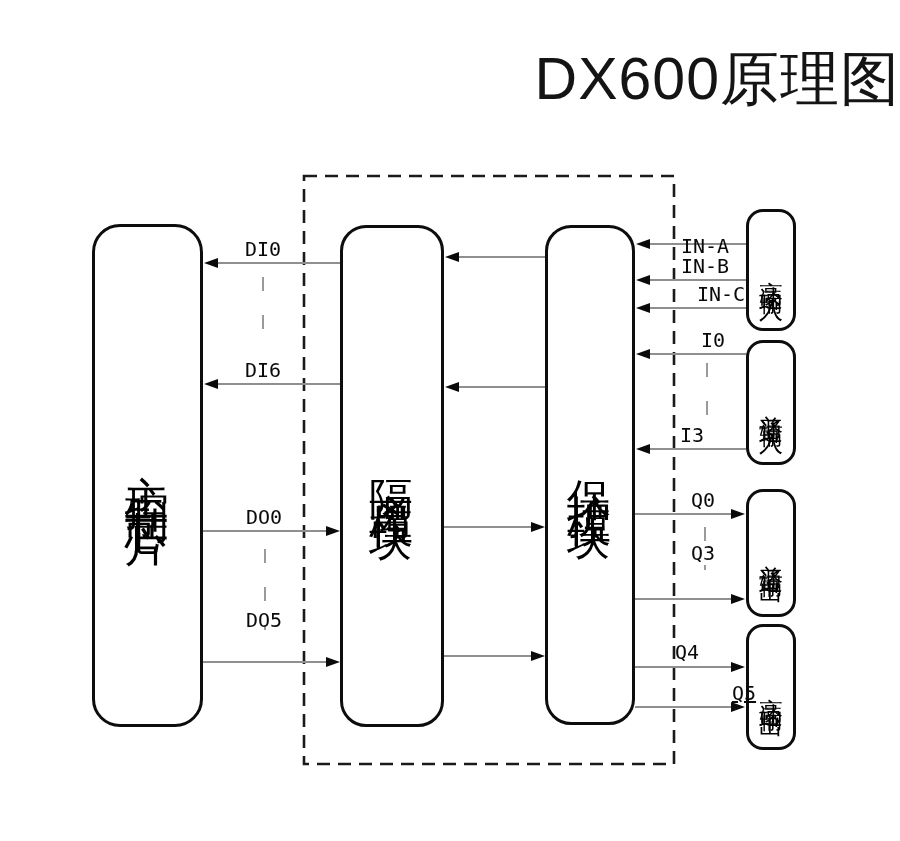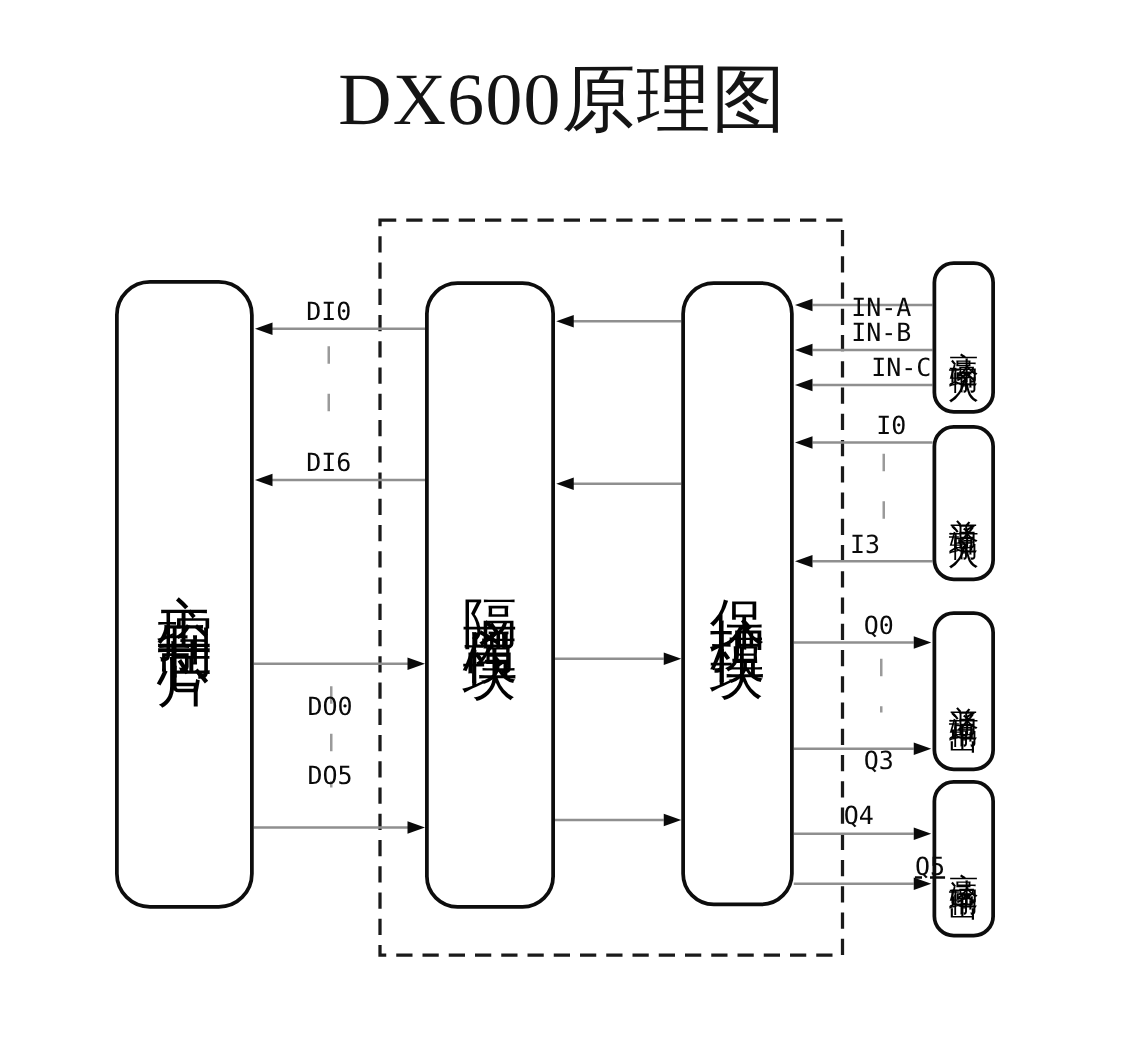--- a/index.html
+++ b/index.html
@@ -15,22 +15,22 @@
   .canvas{
     position:relative;
     width:900px;
     height:841px;
     background:var(--bg);
     overflow:hidden;
   }
   .title{
     position:absolute;
     left:0; right:0; top:40px;
-    text-align:center;
-    font-family:Liberation Serif, serif;
+    text-align:right;
+    font-family:Liberation Sans, sans-serif;
     font-size:59px;
     letter-spacing:1px;
     color:#141414;
     white-space:nowrap;
   }
   .svg-layer{
     position:absolute;
     left:0; top:0;
     width:900px; height:841px;
   }
@@ -203,28 +203,28 @@
   <div class="box box-small" style="left:746px;top:489px;width:50px;height:128px;">
     <div class="vtext">普通输出</div>
   </div>
 
   <div class="box box-small" style="left:746px;top:624px;width:50px;height:126px;">
     <div class="vtext">高速输出</div>
   </div>
 
   <div class="sig" style="left:263px;top:239px;">DI0</div>
   <div class="sig" style="left:263px;top:360px;">DI6</div>
-  <div class="sig" style="left:264px;top:507px;margin-top:48px;">DO0</div>
+  <div class="sig" style="left:264px;top:507px;">DO0</div>
   <div class="sig" style="left:264px;top:610px;">DO5</div>
 
   <div class="sig" style="left:705px;top:220px;margin-top:16px;">IN-A</div>
   <div class="sig" style="left:705px;top:256px;">IN-B</div>
   <div class="sig" style="left:705px;top:284px;margin-left:16px;">IN-C</div>
 
   <div class="sig" style="left:713px;top:330px;">I0</div>
   <div class="sig" style="left:692px;top:425px;">I3</div>
 
   <div class="sig" style="left:703px;top:490px;">Q0</div>
-  <div class="sig" style="left:703px;top:598px;">Q3</div>
+  <div class="sig" style="left:703px;top:543px;">Q3</div>
   <div class="sig" style="left:687px;top:642px;">Q4</div>
   <div class="sig" style="left:744px;top:683px;text-decoration:underline;">Q5</div>
 
 </div>
 
 </body></html>

